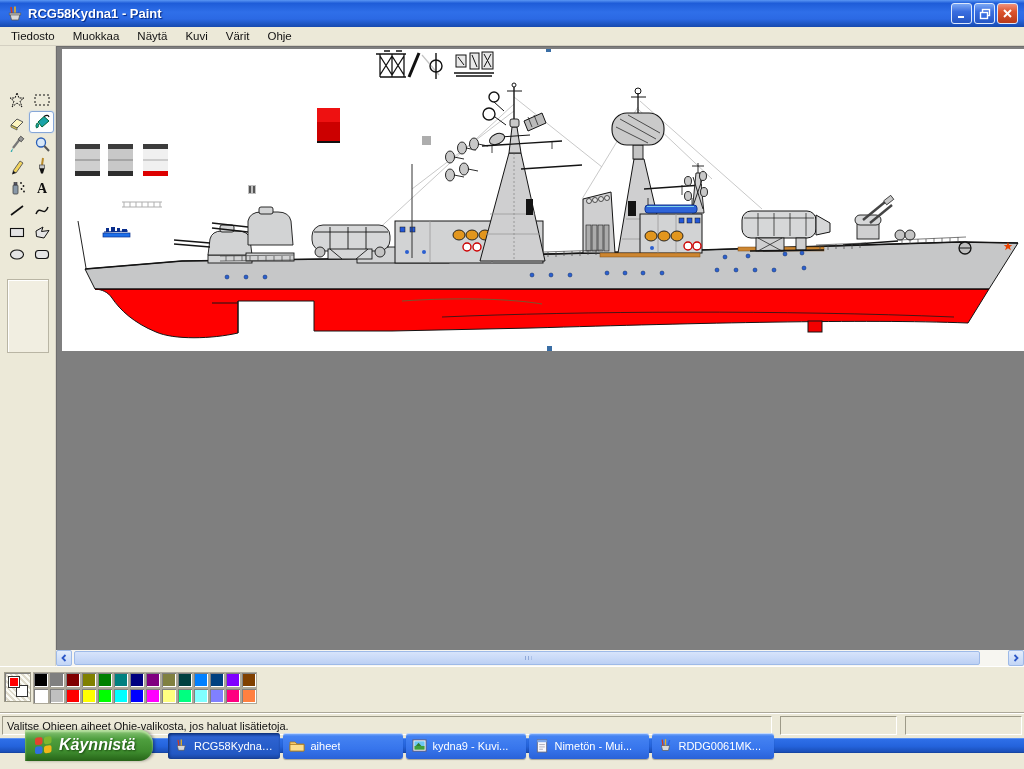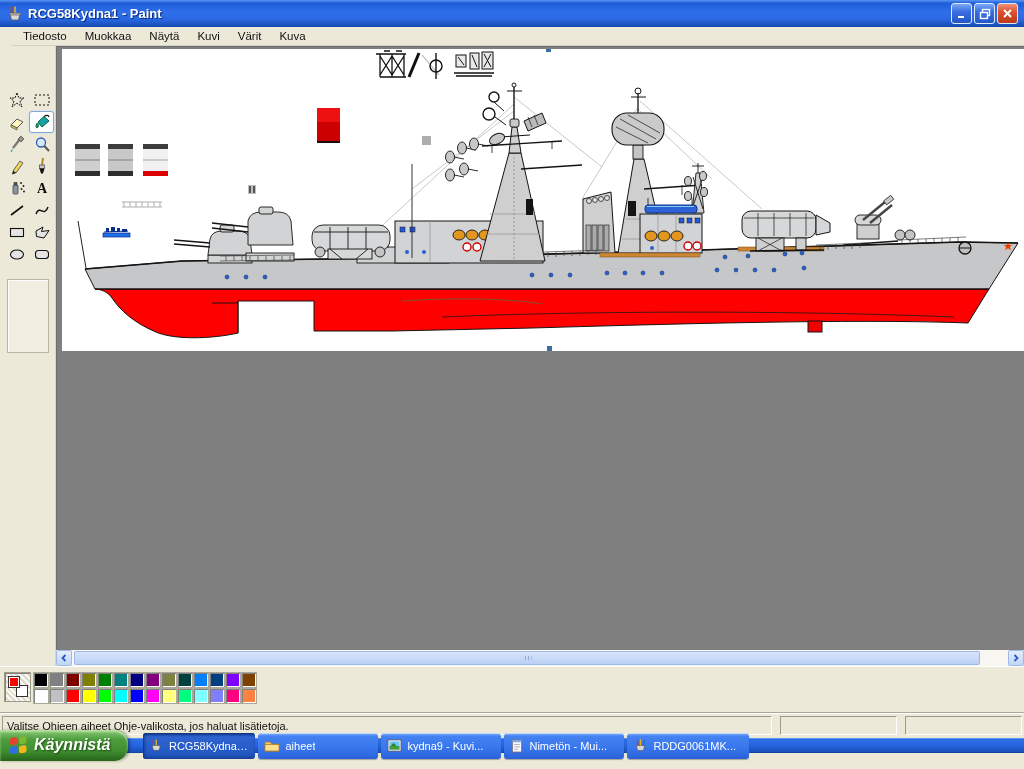--- a/index.html
+++ b/index.html
@@ -14,21 +14,21 @@
   .titlebar .app-icon{ width:18px; height:18px; margin:0 4px 0 2px; }
   .titlebar .title-text{ color:#fff; font-weight:bold; font-size:13px; text-shadow:1px 1px 1px #00257E; flex:1; white-space:nowrap; }
   .winbtns{ display:flex; gap:2px; margin-right:2px; }
   .winbtn{ width:21px; height:21px; border-radius:3px; border:1px solid #DCE8FC;
     display:flex; align-items:center; justify-content:center;
     background:linear-gradient(180deg,#7CA8F4 0%,#3A6EE0 40%,#2456C4 100%); }
   .winbtn.close{ background:linear-gradient(180deg,#F0927C 0%,#DD542E 40%,#B83A1A 100%); }
 
   
   .menubar{ height:19px; background:#ECE9D8; display:flex; align-items:center; font-size:11.5px; color:#111;
-    border-bottom:1px solid #D4D0C2; padding-left:2px;margin-left:12px; }
+    border-bottom:1px solid #D4D0C2; padding-left:2px; }
   .menu-item{ padding:0 9px; height:100%; display:flex; align-items:center; cursor:default; }
 
   
   .main{ display:flex; height:620px; }
   .toolbox{ width:56px; background:#ECE9D8; border-right:1px solid #D8D4C6; position:relative; }
   .toolgrid{ display:grid; grid-template-columns:25px 25px; width:50px; margin:43px 0 0 4px; }
   .tool{ width:25px; height:22px; display:flex; align-items:center; justify-content:center; }
   .tool.selected{ background:#FDFEFF; border:1px solid #86A7D8; border-radius:3px; box-shadow:0 0 2px #B9CFEA; }
   .tool-options{ width:42px; height:74px; margin:14px 0 0 7px; background:#F1EEE1;
     border:1px solid #B9B5A4; box-shadow:inset 1px 1px 0 #fff; }
@@ -64,21 +64,21 @@
   
   .statusbar{ height:26px; background:#ECE9D8; border-top:1px solid #ACA899; box-shadow:inset 0 1px 0 #fff;
     display:flex; gap:8px; padding:3px 2px 3px 2px; font-size:11px; color:#111; }
   .pane{ border:1px solid; border-color:#9D9A88 #FFFFFF #FFFFFF #9D9A88; background:#ECE9D8;
     display:flex; align-items:center; padding:0 4px; white-space:nowrap; overflow:hidden; }
   .pane.main-pane{ flex:1; }
   .pane.small{ width:117px; }
 
   
   .taskbar{ height:15px; display:flex; align-items:center;
-    background:linear-gradient(180deg,#7AA8F8 0%,#2E6FE8 8%,#2463DC 55%,#1A4FB8 92%,#123E96 100%); }
+    background:linear-gradient(180deg,#7AA8F8 0%,#2E6FE8 8%,#2463DC 55%,#1A4FB8 92%,#123E96 100%);padding-left:25px; }
   .startbtn{ height:31px; display:flex; align-items:center; padding:0 18px 2px 8px; gap:5px;
     border-radius:0 14px 14px 0; cursor:pointer;
     background:linear-gradient(180deg,#8CC77A 0%,#4E9E3E 30%,#3E8C2E 70%,#266318 100%);
     box-shadow:inset 0 2px 2px #B8E0A0, 2px 0 3px rgba(0,0,0,.35); }
   .startbtn span{ color:#fff; font-weight:bold; font-style:italic; font-size:16px; text-shadow:1px 1px 2px #1A4A10; }
   .taskbtns{ display:flex; gap:3px; margin-left:15px; height:100%; align-items:center; }
   .taskbtn{ height:26px; border-radius:3px; color:#fff; font-size:11px; display:flex; align-items:center;
     gap:5px; padding:0 6px; white-space:nowrap; overflow:hidden; cursor:pointer;
     background:linear-gradient(180deg,#8FB9FA 0%,#4583F2 12%,#3775EC 60%,#2A62D8 100%);
     box-shadow:inset 0 1px 0 rgba(255,255,255,.5), 0 1px 1px rgba(0,0,0,.3); }
@@ -124,21 +124,21 @@
     </div>
   </div>
 </div>
 
 <div class="menubar">
   <span class="menu-item">Tiedosto</span>
   <span class="menu-item">Muokkaa</span>
   <span class="menu-item">Näytä</span>
   <span class="menu-item">Kuvi</span>
   <span class="menu-item">Värit</span>
-  <span class="menu-item">Kuva</span>
+  <span class="menu-item">Ohje</span>
 </div>
 
 <div class="main">
 
   <div class="toolbox">
     <div class="toolgrid">
       <div class="tool">
         <svg width="20" height="18" viewBox="0 0 20 18">
           <path d="M10,2 L12,7 L17,7 L13,10 L15,16 L10,12 L5,16 L7,10 L3,7 L8,7 Z" fill="none" stroke="#111" stroke-width="1" stroke-dasharray="2,1"></path>
           </svg>

